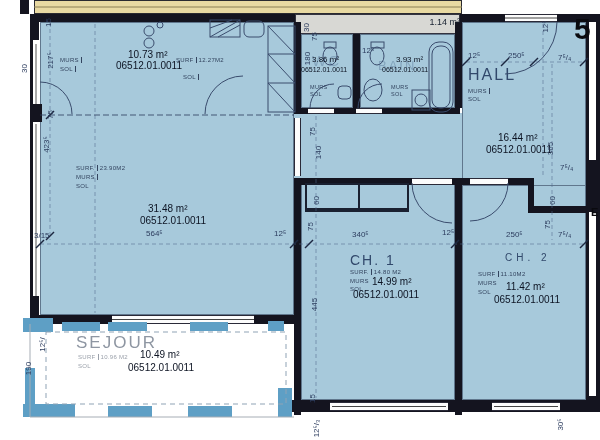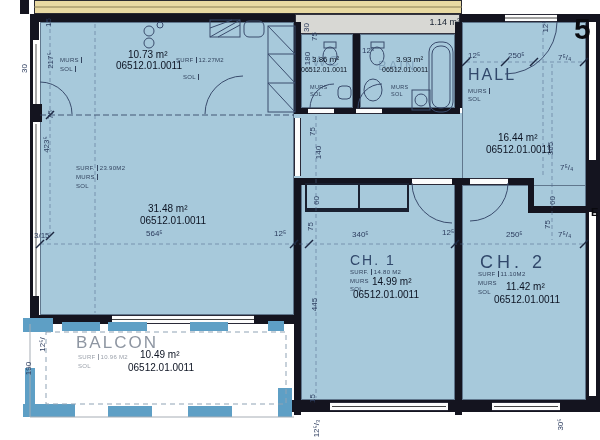--- a/index.html
+++ b/index.html
@@ -190,28 +190,28 @@
   <div class="txt ann" style="left:148px;top:203px">31.48 m²</div>
   <div class="txt ann" style="left:140px;top:215px">06512.01.0011</div>
 
   <div class="txt rt" style="left:350px;top:252px;font-size:14px">CH. 1</div>
   <div class="txt sm" style="left:350px;top:269px"><span>SURF.</span><i class="vb"></i><span>14.80 M2</span></div>
   <div class="txt sm" style="left:350px;top:278px">MURS</div>
   <div class="txt sm" style="left:350px;top:286px">SOL</div>
   <div class="txt ann" style="left:372px;top:276px">14.99 m²</div>
   <div class="txt ann" style="left:353px;top:289px">06512.01.0011</div>
 
-  <div class="txt rt" style="left:480px;top:252px;font-size:18px;letter-spacing:4px">CH. 2</div>
+  <div class="txt rt" style="left:505px;top:252px;font-size:10px;letter-spacing:4px">CH. 2</div>
   <div class="txt sm" style="left:478px;top:271px"><span>SURF</span><i class="vb"></i><span>11.10M2</span></div>
   <div class="txt sm" style="left:478px;top:280px">MURS</div>
   <div class="txt sm" style="left:478px;top:289px">SOL</div>
   <div class="txt ann" style="left:506px;top:281px">11.42 m²</div>
   <div class="txt ann" style="left:494px;top:294px">06512.01.0011</div>
 
-  <div class="txt rt" style="left:76px;top:333px;font-size:17px;color:#8e96a2">BALCON</div>
+  <div class="txt rt" style="left:76px;top:333px;font-size:17px;color:#8e96a2">SEJOUR</div>
   <div class="txt sm" style="left:78px;top:354px;color:#9aa0aa"><span>SURF</span><i class="vb" style="background:#9aa0aa"></i><span>10.96 M2</span></div>
   <div class="txt sm" style="left:78px;top:363px;color:#9aa0aa">SOL</div>
   <div class="txt ann" style="left:140px;top:349px">10.49 m²</div>
   <div class="txt ann" style="left:128px;top:362px">06512.01.0011</div>
 
   <div class="txt sheetnum" style="left:574px;top:12px;font-size:30px">5</div>
   <div class="txt sheetnum" style="left:591px;top:206px;font-size:11px">E</div>
 
   <span class="dim" style="left:48px;top:18px"><span class="rot">15</span></span>
   <span class="dim" style="left:50px;top:56px"><span class="rot">217⁵</span></span>

